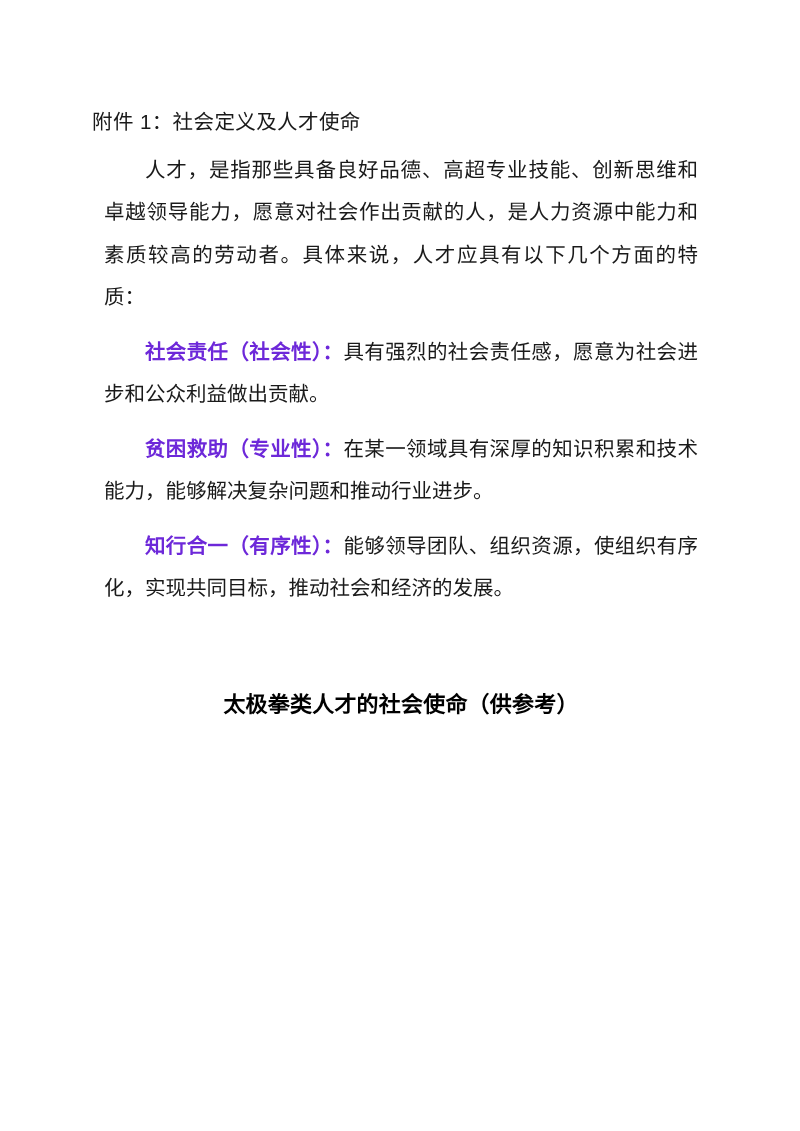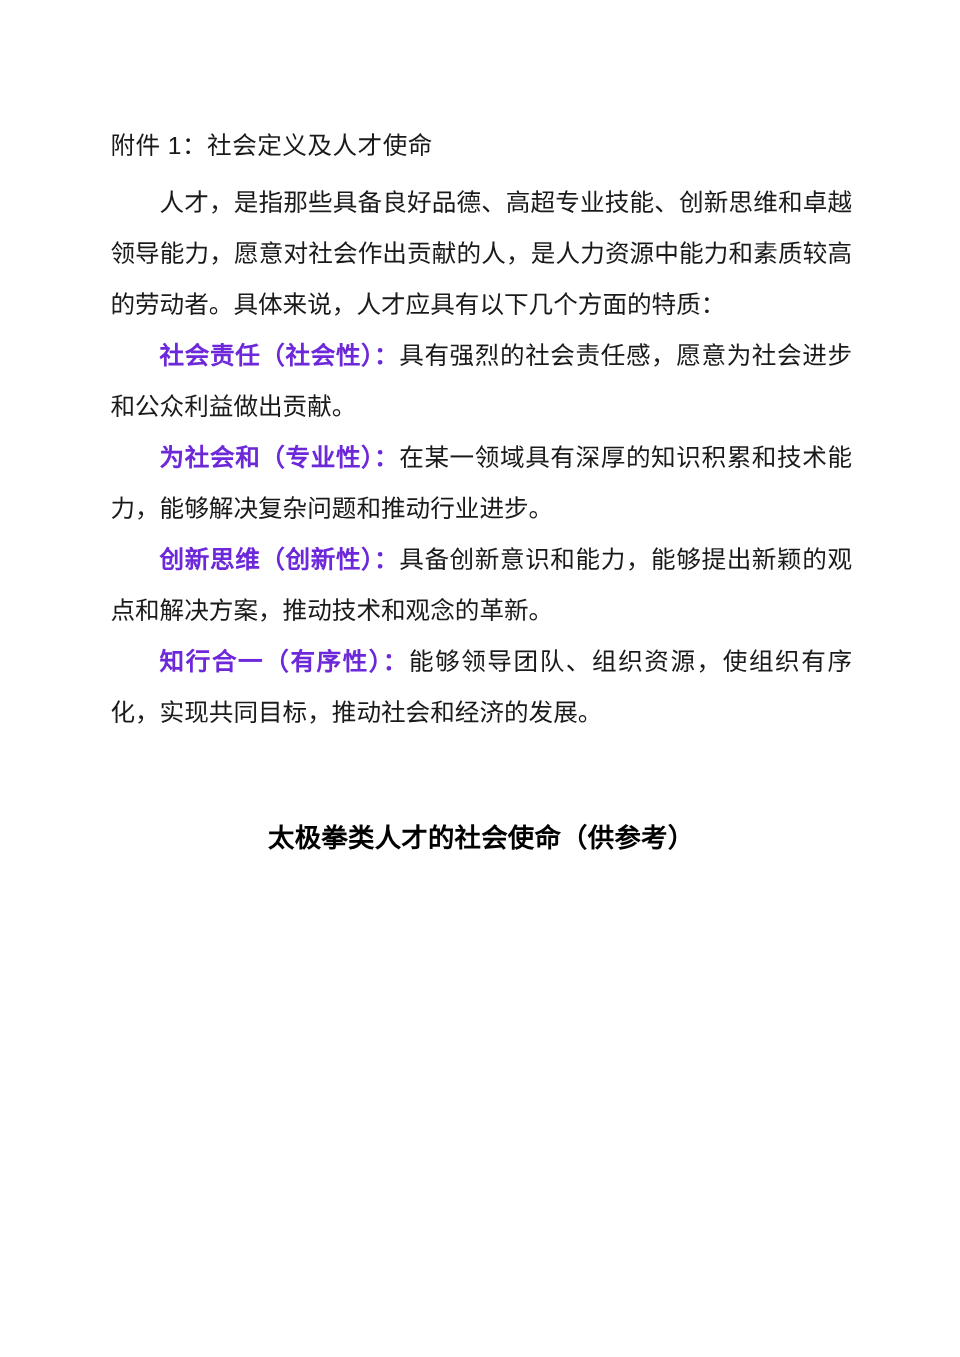--- a/index.html
+++ b/index.html
@@ -54,21 +54,21 @@
   .section-title.first { padding-top: 68px; }
   .section-title.second { padding-top: 72px; }
 
   
   .para {
     font-size: 20.5px;
     line-height: 42.5px;
     text-align: justify;
     text-justify: inter-ideograph;
     text-indent: 2em;
-    margin: 0;
+    margin: 12px;
     color: #1a1a1a;
     letter-spacing: 0;
   }
   .para.gap-after-title { margin-top: 16px; }
   .para .lead {
     font-weight: bold;
     color: #6d28d9;
   }
 
   
@@ -81,23 +81,22 @@
   <div class="content">
 
     <p class="doc-header">附件 1：社会定义及人才使命</p>
 
 
     <div class="block">
       <p class="para gap-after-title">人才，是指那些具备良好品德、高超专业技能、创新思维和卓越领导能力，愿意对社会作出贡献的人，是人力资源中能力和素质较高的劳动者。具体来说，人才应具有以下几个方面的特质：</p>
 
       <p class="para"><span class="lead">社会责任（社会性）：</span><span>具有强烈的社会责任感，愿意为社会进步和公众利益做出贡献。</span></p>
 
-      <p class="para"><span class="lead">为社会和（专业性）：</span><span>在某一领域具有深厚的知识积累和技术能力，能够解决复杂问题和推动行业进步。</span></p>
+      <p class="para"><span class="lead">贫困救助（专业性）：</span><span>在某一领域具有深厚的知识积累和技术能力，能够解决复杂问题和推动行业进步。</span></p>
 
-      <p class="para"><span class="lead">创新思维（创新性）：</span><span>具备创新意识和能力，能够提出新颖的观点和解决方案，推动技术和观念的革新。</span></p>
 
       <p class="para"><span class="lead">知行合一（有序性）：</span><span>能够领导团队、组织资源，使组织有序化，实现共同目标，推动社会和经济的发展。</span></p>
     </div>
 
     <h2 class="section-title second">太极拳类人才的社会使命（供参考）</h2>
 
 
   </div>
 </div>
 

